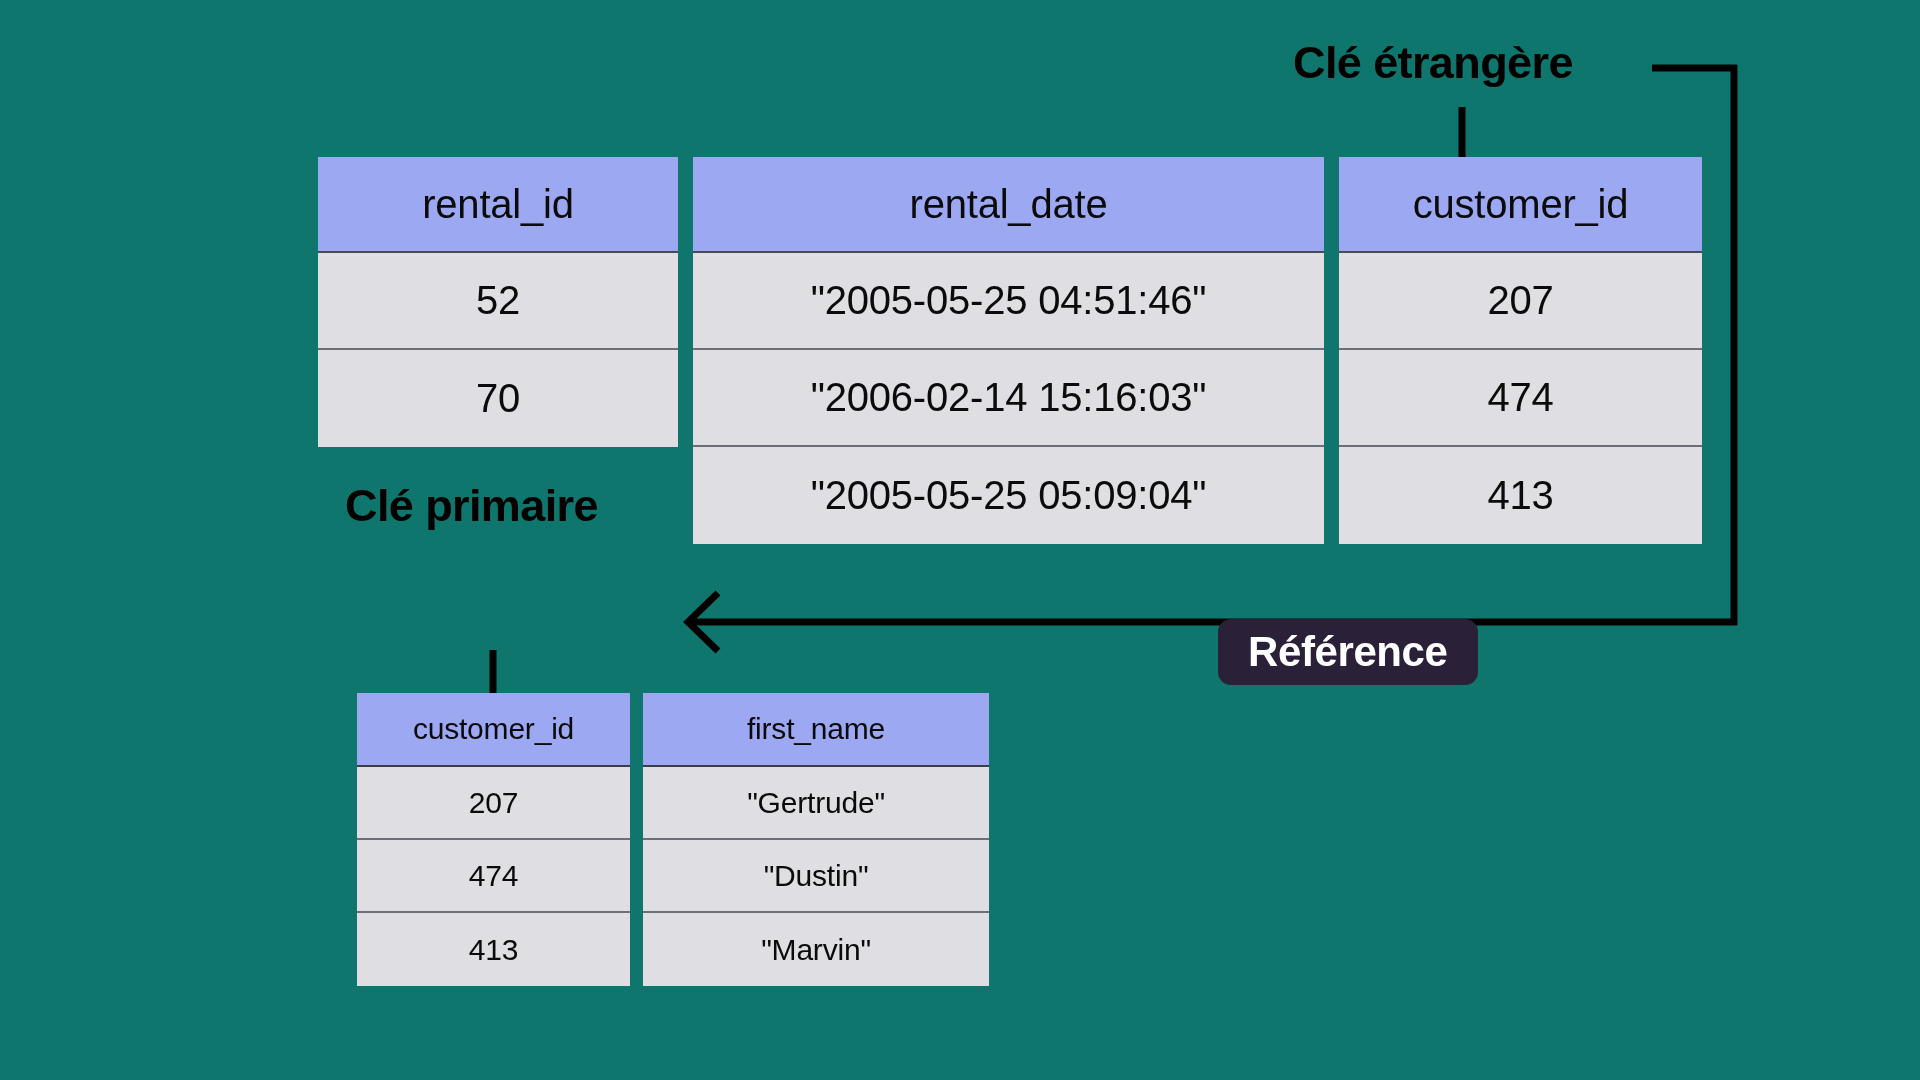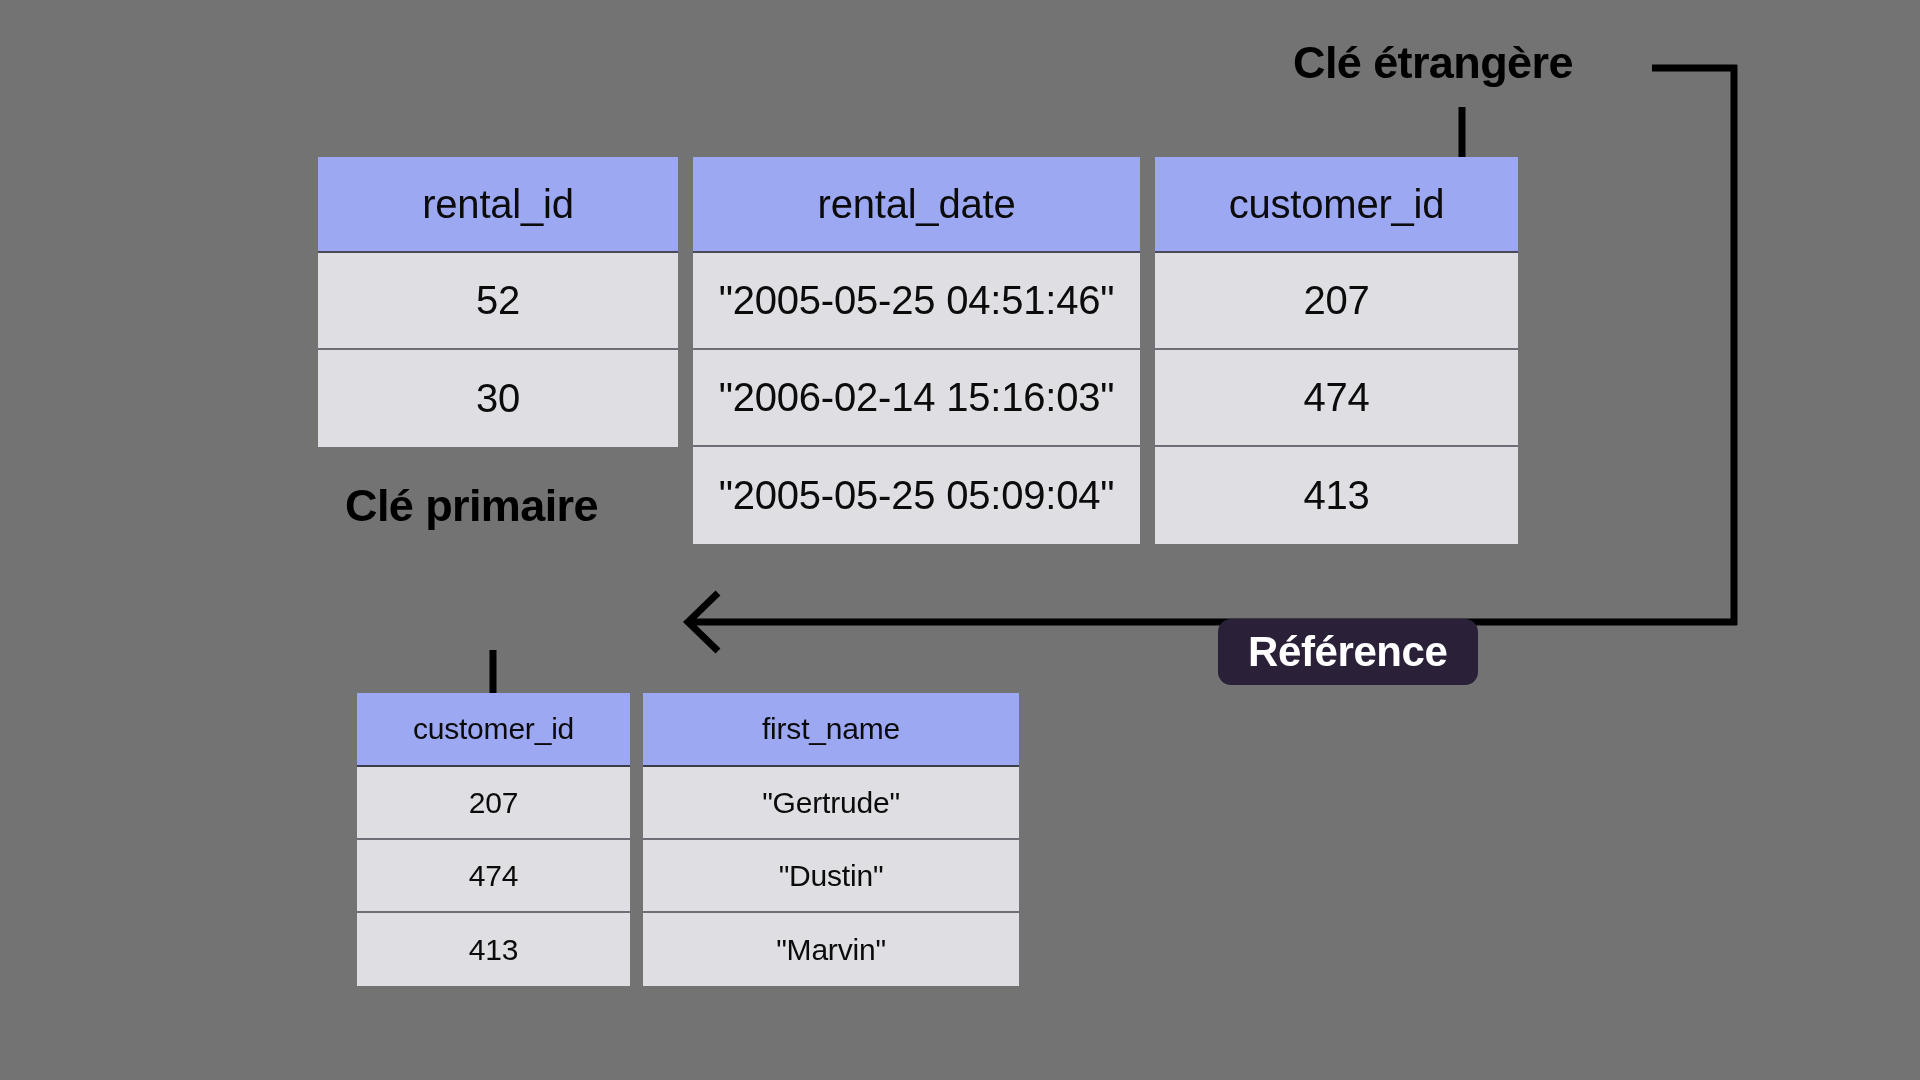--- a/index.html
+++ b/index.html
@@ -4,21 +4,21 @@
 <style>
   html, body {
     margin: 0;
     padding: 0;
     background: #ffffff;
   }
   #stage {
     position: relative;
     width: 1920px;
     height: 1080px;
-    background: #737373;
+    background: #0f766e;
     overflow: hidden;
     font-family: "Liberation Sans", sans-serif;
     color: #000000;
   }
 
   
   .db-table {
     position: absolute;
     display: flex;
     align-items: flex-start;
@@ -47,30 +47,30 @@
     border-bottom: 2px solid #6e6e78;
   }
   .db-body.last { border-bottom: none; }
 
   
   #table-rental { left: 318px; top: 157px; gap: 15px; }
   #table-rental .db-cell { font-size: 40px; }
   #table-rental .db-head { height: 96px; }
   #table-rental .db-body { height: 97px; }
   #table-rental .col-rental-id    { width: 360px; }
-  #table-rental .col-rental-date  { width: 447px; }
+  #table-rental .col-rental-date  { width: 631px; }
   #table-rental .col-customer-id  { width: 363px; }
 
   
   #table-customer { left: 357px; top: 693px; gap: 13px; }
   #table-customer .db-cell { font-size: 30px; }
   #table-customer .db-head { height: 74px; border-bottom: 2px solid #3d3d4a; }
   #table-customer .db-body { height: 73px; }
   #table-customer .col-customer-id { width: 273px; }
-  #table-customer .col-first-name  { width: 376px; }
+  #table-customer .col-first-name  { width: 346px; }
 
   
   .anno-label {
     position: absolute;
     font-size: 45px;
     font-weight: 700;
     letter-spacing: -0.6px;
     white-space: nowrap;
     color: #000000;
     line-height: 1;
@@ -133,21 +133,21 @@
 
   <div class="anno-label" id="label-primary-key">Clé primaire</div>
 
   <div id="badge-reference">Référence</div>
 
   <div class="db-table" id="table-rental">
 
     <div class="db-col col-rental-id">
       <div class="db-cell db-head">rental_id</div>
       <div class="db-cell db-body">52</div>
-      <div class="db-cell db-body last">30</div>
+      <div class="db-cell db-body last">70</div>
     </div>
 
     <div class="db-col col-rental-date">
       <div class="db-cell db-head">rental_date</div>
       <div class="db-cell db-body">"2005-05-25 04:51:46"</div>
       <div class="db-cell db-body">"2006-02-14 15:16:03"</div>
       <div class="db-cell db-body last">"2005-05-25 05:09:04"</div>
     </div>
 
     <div class="db-col col-customer-id">

